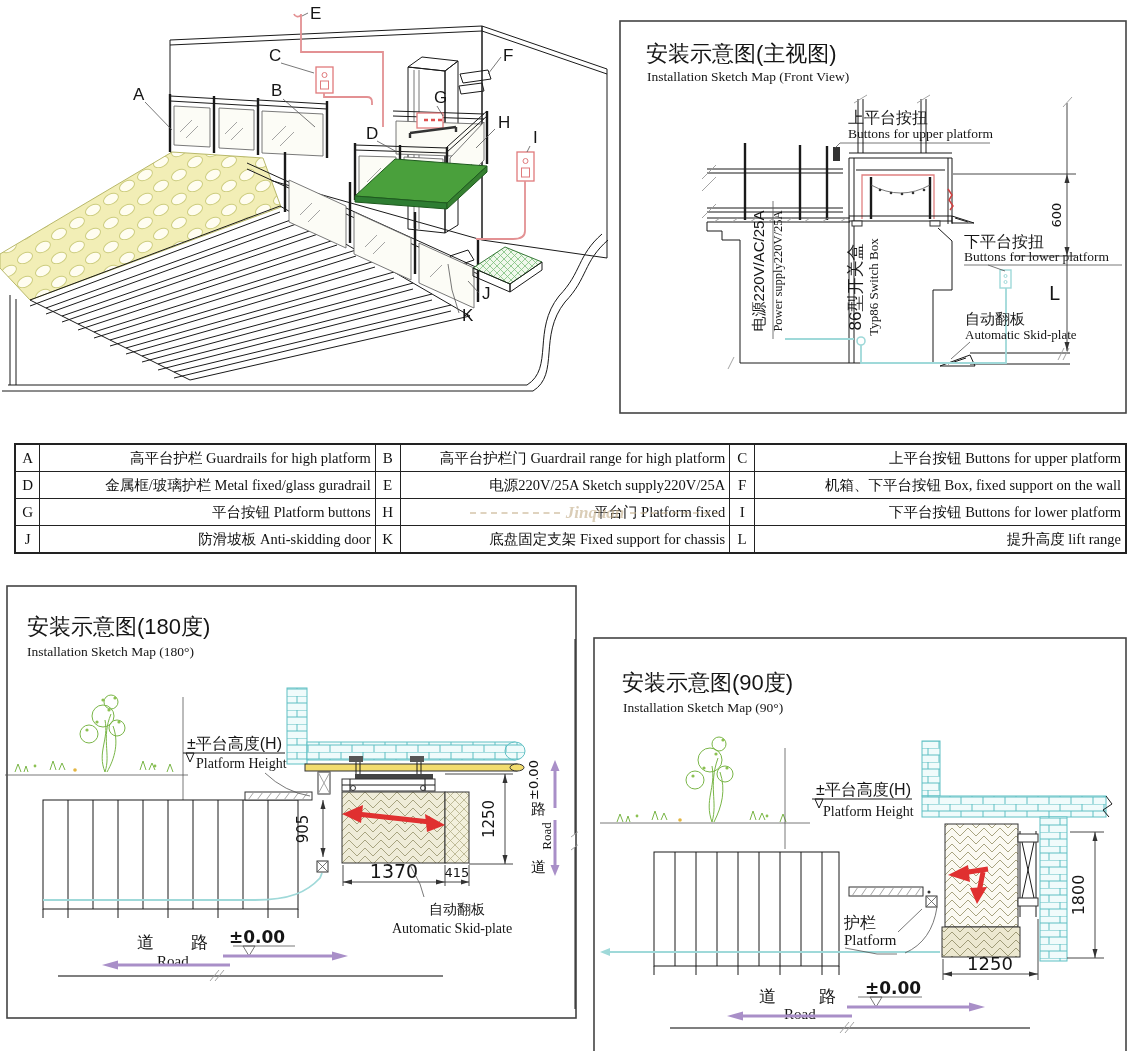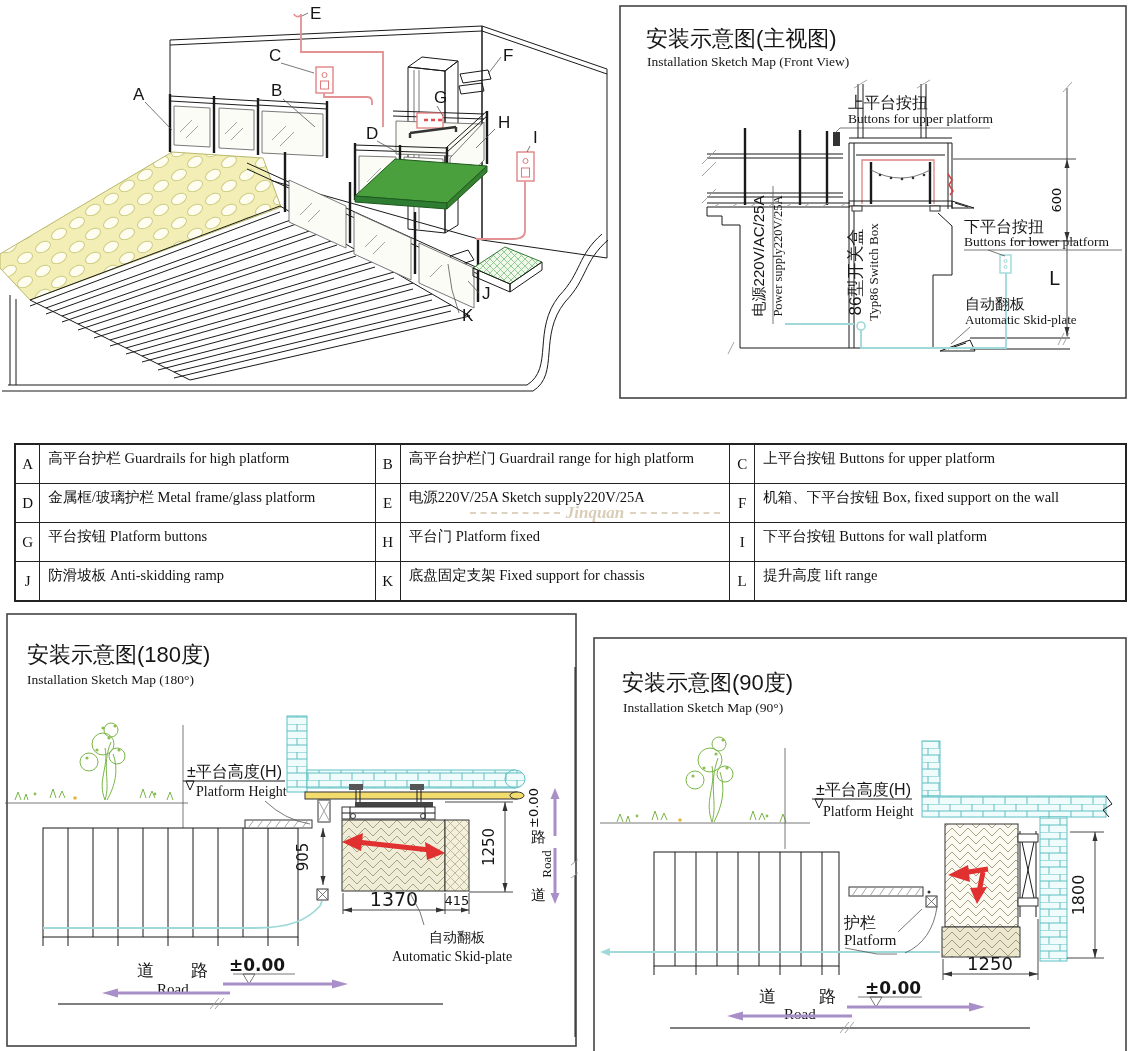--- a/index.html
+++ b/index.html
@@ -22,21 +22,21 @@
   .purple{stroke:#a98fc8;stroke-width:3;fill:none;}
   .phead{fill:#a98fc8;stroke:none;}
   .rhead{fill:#e03030;stroke:none;}
   .dimln{stroke:#333;stroke-width:0.9;fill:none;}
   .dhead{fill:#333;stroke:none;}
   .plant{stroke:#7ab648;stroke-width:1;fill:none;}
   .pdot{fill:#8cc152;stroke:none;}
   
   .parts{position:absolute;left:14px;top:443px;width:1113px;border-collapse:collapse;
          font-family:"Liberation Serif",serif;font-size:14.5px;color:#111;}
-  .parts td{border:1px solid #222;height:26px;padding:0 4px 12px 8px;white-space:nowrap;}
+  .parts td{border:1px solid #222;height:26px;padding:0 4px 0 8px;white-space:nowrap;text-align:right;}
   .parts td.key{text-align:center;padding:0;font-size:15px;}
   .parts{border:2px solid #222;}
   .wmark{position:absolute;left:470px;top:503px;width:250px;display:flex;align-items:center;gap:6px;
          color:rgba(196,174,138,.62);font:italic 600 17px "Liberation Serif",serif;pointer-events:none;}
   .wline{flex:1;border-bottom:2px dashed rgba(196,174,138,.55);height:0;}
 </style>
 </head>
 <body>
 
 <div class="page">
@@ -190,21 +190,21 @@
           <path d="M501,57 L488,74"></path>
       <path d="M437,106 L443,116"></path>
           <path d="M495,129 L476,148"></path>
           <path d="M530,146 L527,152"></path>
       <path d="M479,293 L468,281"></path>
           <path d="M459,313 L452,290 L448,264"></path>
     </g>
   </svg>
   </div>
 
-  <div class="panel" style="left:618px;top:4px">
+  <div class="panel" style="left:618px;top:19px">
   <svg width="510" height="396" viewBox="0 0 510 396">
     <rect x="2" y="2" width="506" height="392" fill="#fff" stroke="#444" stroke-width="1.6"></rect>
     <text x="28" y="42" font-size="22" class="t-cn">安装示意图(主视图)</text>
     <text x="29" y="62" font-size="13.5" class="t-en">Installation Sketch Map (Front View)</text>
 
     <g>
       <line class="ln" x1="89" y1="150" x2="225" y2="150"></line>
           <line class="ln" x1="89" y1="154" x2="225" y2="154"></line>
       <line class="ln" x1="89" y1="189" x2="225" y2="189"></line>
           <line class="ln" x1="89" y1="193" x2="225" y2="193"></line>
@@ -307,51 +307,51 @@
       <tr>
         <td class="key">A</td>
         <td>高平台护栏 Guardrails for high platform</td>
         <td class="key">B</td>
         <td>高平台护栏门 Guardrail range for high platform</td>
         <td class="key">C</td>
         <td>上平台按钮 Buttons for upper platform</td>
       </tr>
       <tr>
         <td class="key">D</td>
-        <td>金属框/玻璃护栏 Metal frame/glass platform</td>
+        <td>金属框/玻璃护栏 Metal fixed/glass guradrail</td>
         <td class="key">E</td>
         <td>电源220V/25A Sketch supply220V/25A</td>
         <td class="key">F</td>
         <td>机箱、下平台按钮 Box, fixed support on the wall</td>
       </tr>
       <tr>
         <td class="key">G</td>
         <td>平台按钮 Platform buttons</td>
         <td class="key">H</td>
         <td>平台门 Platform fixed</td>
         <td class="key">I</td>
-        <td>下平台按钮 Buttons for wall platform</td>
+        <td>下平台按钮 Buttons for lower platform</td>
       </tr>
       <tr>
         <td class="key">J</td>
-        <td>防滑坡板 Anti-skidding ramp</td>
+        <td>防滑坡板 Anti-skidding door</td>
         <td class="key">K</td>
         <td>底盘固定支架 Fixed support for chassis</td>
         <td class="key">L</td>
         <td>提升高度 lift range</td>
       </tr>
     </tbody>
   </table>
   <div class="wmark">
     <span class="wline"></span>
       <span>Jinquan</span>
       <span class="wline"></span>
   </div>
 
-  <div class="panel" style="left:5px;top:612px">
+  <div class="panel" style="left:5px;top:584px">
   <svg width="573" height="436" viewBox="0 0 573 436">
     <defs>
       <pattern id="p-brick-a" width="22" height="14" patternUnits="userSpaceOnUse">
         <rect width="22" height="14" fill="#f0fbfb"></rect>
         <path d="M0,0 H22 M0,7 H22 M6,0 V7 M17,7 V14" stroke="#5fc0c4" stroke-width="1" fill="none"></path>
       </pattern>
       <pattern id="p-herr-a" width="16" height="8" patternUnits="userSpaceOnUse">
         <rect width="16" height="8" fill="#efecd8"></rect>
         <path d="M0,8 L8,0 M8,0 L16,8" stroke="#a8a480" stroke-width="1" fill="none"></path>
       </pattern>

